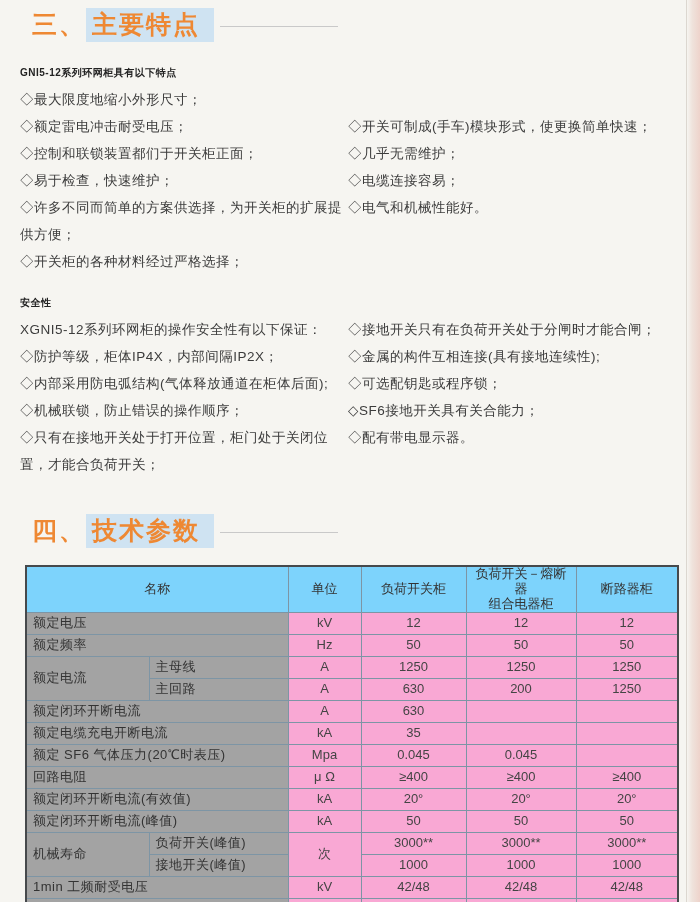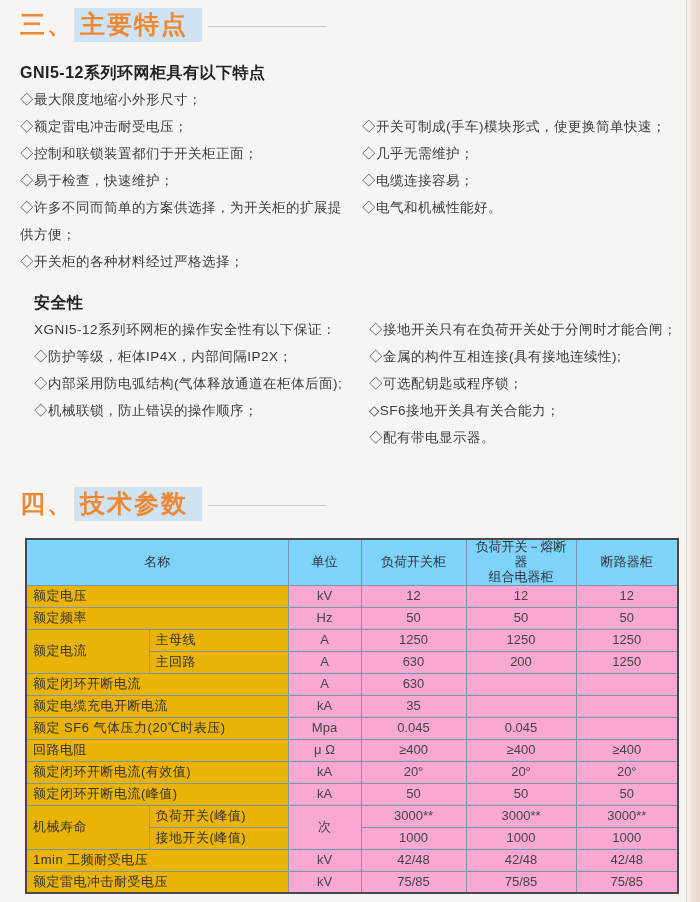--- a/index.html
+++ b/index.html
@@ -11,36 +11,36 @@
     position:relative;
     overflow:hidden;
     padding:8px 0 0 20px;
   }
   
   .page-edge {
     position:absolute; top:0; right:0; width:14px; height:902px;
     background:linear-gradient(to right,#f6f5f1 0%,#efe3dc 40%,#eed3cb 100%);
     border-left:1px solid #dcd7d0;
   }
-  .sec-title { margin-bottom:18px; white-space:nowrap; }
+  .sec-title { margin-bottom:18px; white-space:nowrap;margin-left:12px; }
   .sec-num, .sec-name {
     color:#ee8833; font-weight:bold; font-size:25px; letter-spacing:2px;
   }
   .sec-name { background:#cfe3f2; padding:2px 14px 4px 6px; }
   .title-line {
     display:inline-block; width:118px; height:1px; background:#c9c9c9;
     margin-left:6px; vertical-align:6px;
   }
   .sec3-content { width:662px; }
-  .intro-bold { font-weight:bold; color:#222; font-size:16px; line-height:27px; letter-spacing:0.5px; }
-  .cols { display:flex; gap:14px; }
+  .intro-bold { font-weight:bold; color:#222; font-size:10px; line-height:27px; letter-spacing:0.5px; }
+  .cols { display:flex; }
   .col-left  { width:328px; }
   .col-right { width:320px; padding-top:27px; }
   .feat-item { font-size:13.5px; line-height:27px; letter-spacing:0.5px; font-weight:500; color:#3c3c3c; }
-  .safety-block { margin-top:14px;margin-left:14px; }
+  .safety-block { margin-top:14px; }
 
   
   .sec4 { margin-top:36px; }
   table.params {
     border-collapse:collapse; table-layout:fixed; width:652px;
     margin-left:5px; margin-top:4px;
     border:2px solid #46494c;
     background:#fdfdfd;
     font-size:13px;
   }
@@ -49,21 +49,21 @@
     height:22px; line-height:1.15;
     padding:0 6px;
     overflow:hidden;
   }
   table.params th {
     background:#7dd3fc; font-weight:500; color:#333; text-align:center;
     height:34px; font-size:13px;
   }
   .th-multiline { white-space:pre-line; font-size:12.5px; }
   td.name-cell {
-    background:#eab308; text-align:left; color:#333; letter-spacing:0.5px;
+    background:#a3a3a3; text-align:left; color:#333; letter-spacing:0.5px;
   }
   td.unit-cell, td.value-cell { text-align:center; background:#f9a8d4; color:#444; }
 </style>
 </head>
 <body>
 
 <div class="page-edge"></div>
 
 <div>
   <div class="sec-title">
@@ -91,20 +91,21 @@
     </div>
 
     <div class="safety-block">
       <div class="cols">
         <div class="col-left">
           <div class="intro-bold">安全性</div>
           <div class="feat-item">XGNI5-12系列环网柜的操作安全性有以下保证：</div>
           <div class="feat-item">◇防护等级，柜体IP4X，内部间隔IP2X；</div>
           <div class="feat-item">◇内部采用防电弧结构(气体释放通道在柜体后面);</div>
           <div class="feat-item">◇机械联锁，防止错误的操作顺序；</div>
+          <div class="feat-item">◇只有在接地开关处于打开位置，柜门处于关闭位置，才能合负荷开关；</div>
         </div>
         <div class="col-right">
           <div class="feat-item">◇接地开关只有在负荷开关处于分闸时才能合闸；</div>
           <div class="feat-item">◇金属的构件互相连接(具有接地连续性);</div>
           <div class="feat-item">◇可选配钥匙或程序锁；</div>
           <div class="feat-item">◇SF6接地开关具有关合能力；</div>
           <div class="feat-item">◇配有带电显示器。</div>
         </div>
       </div>
     </div>

